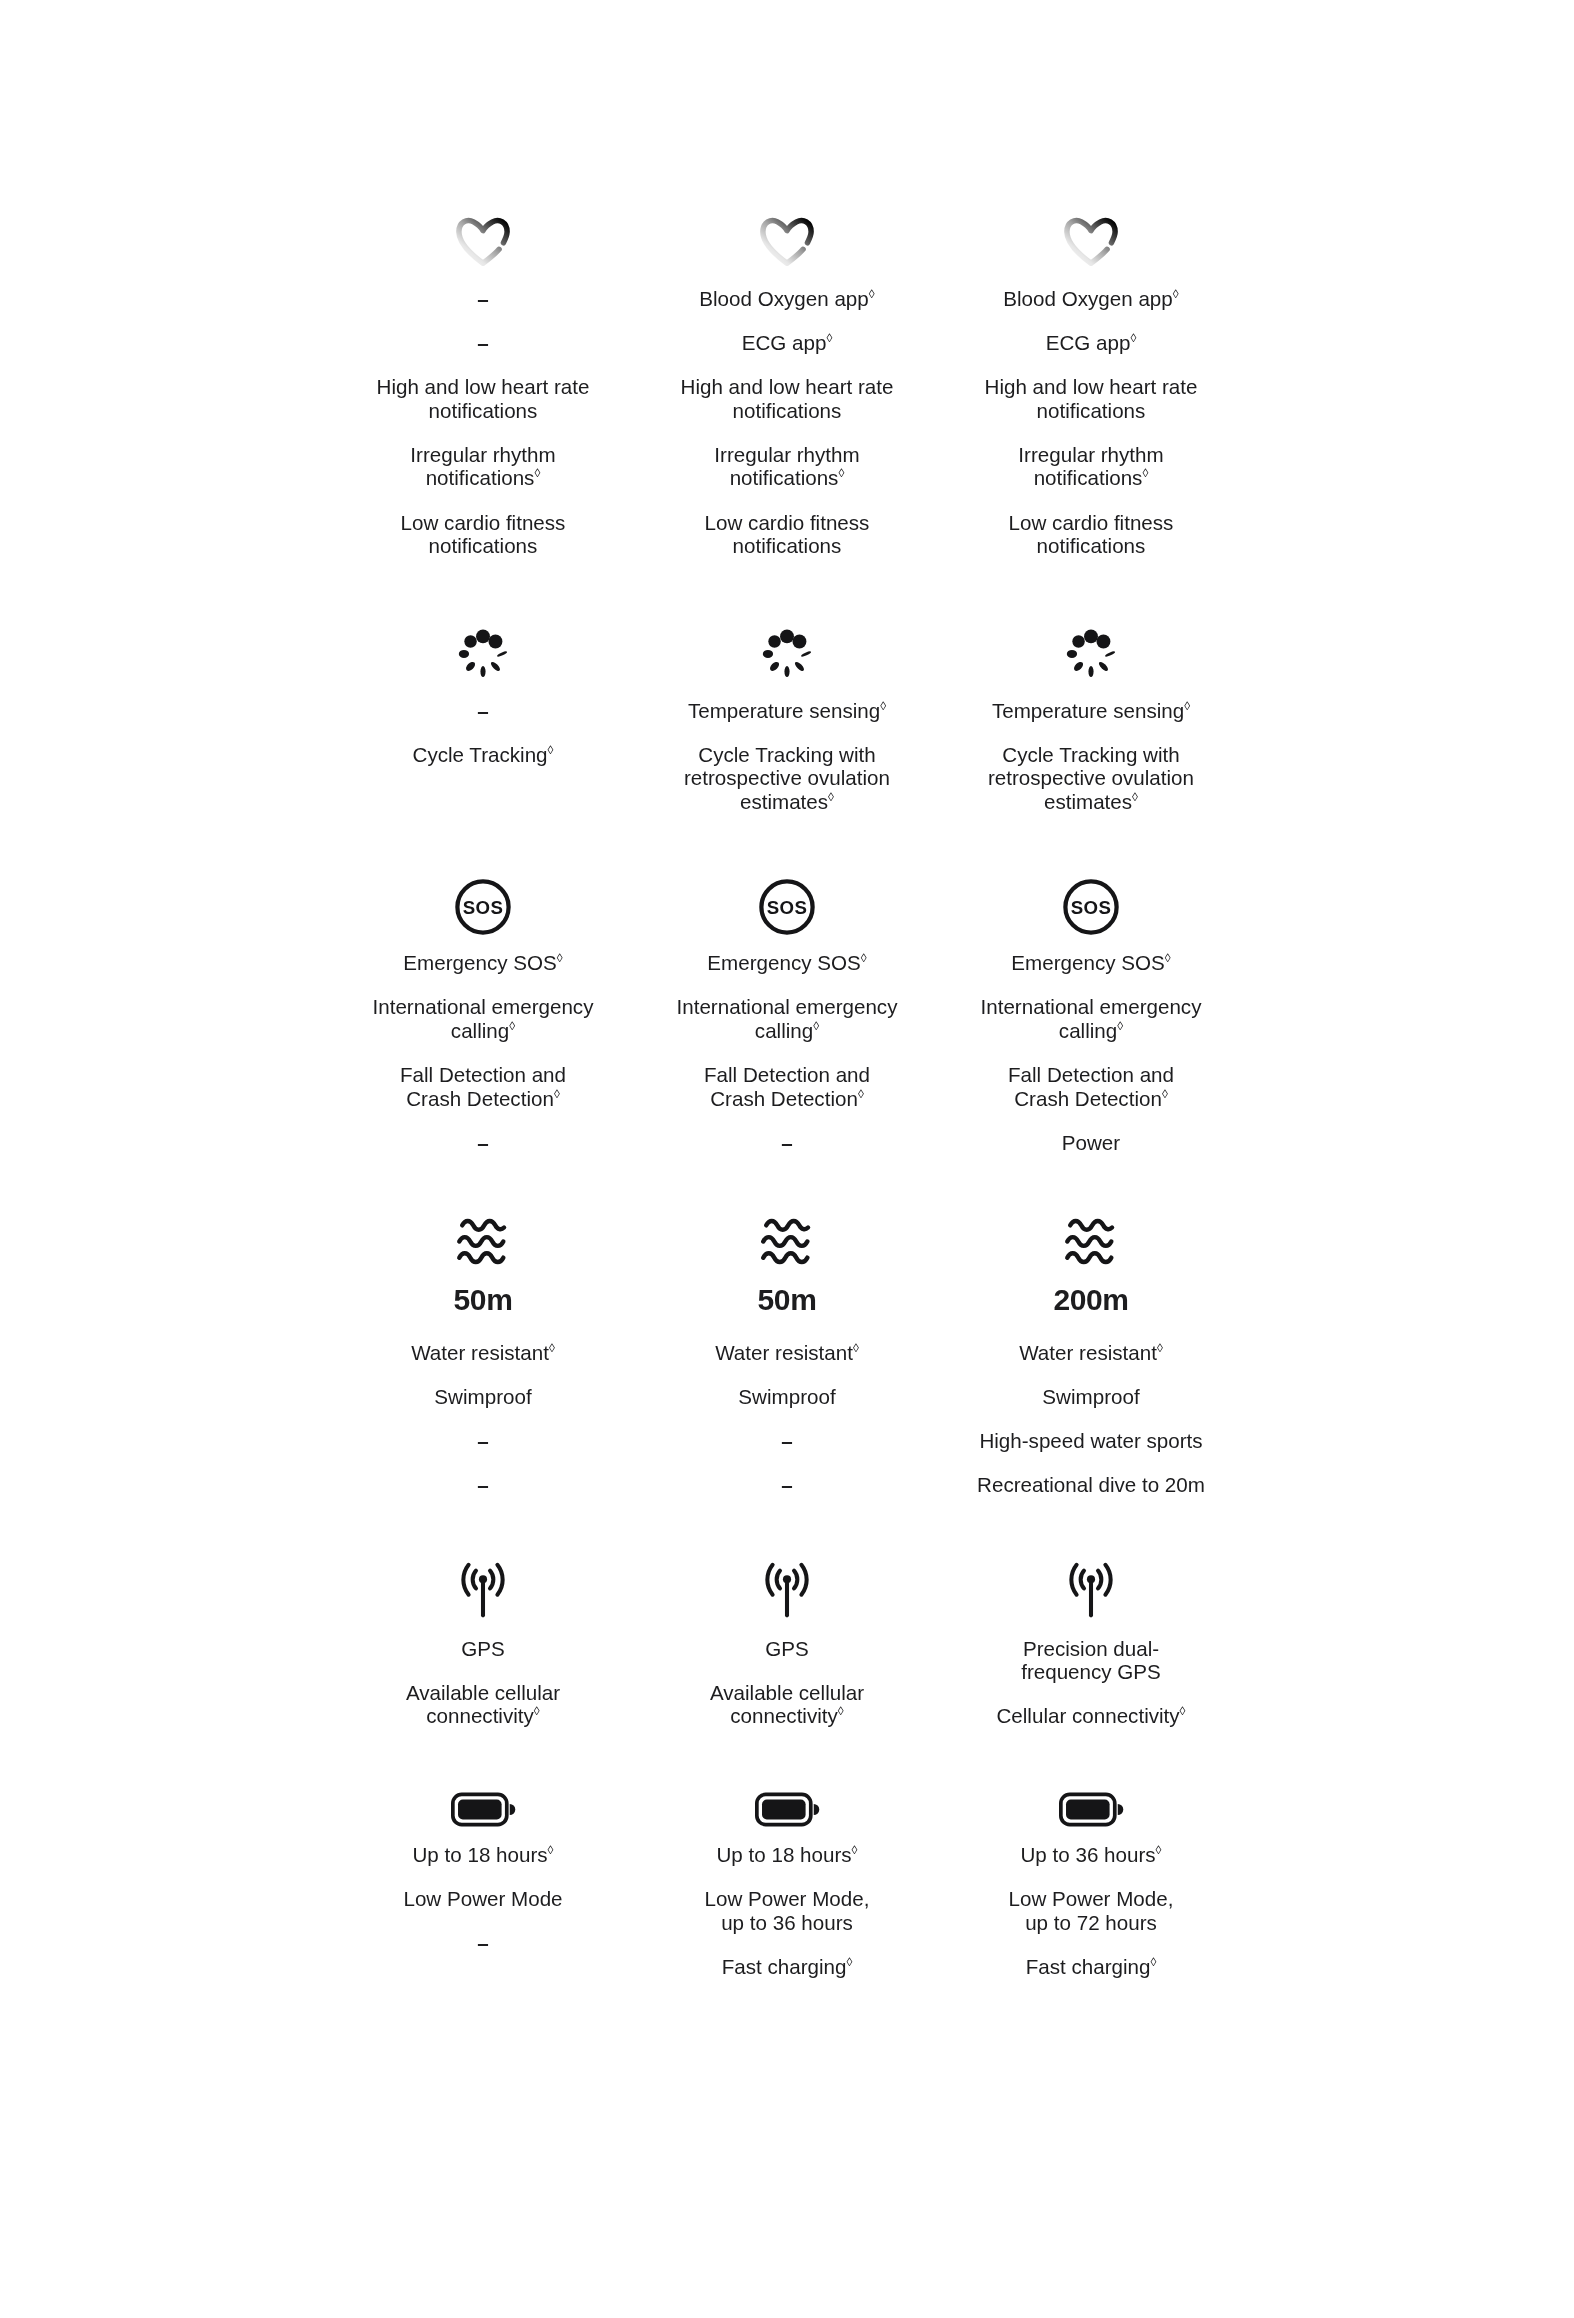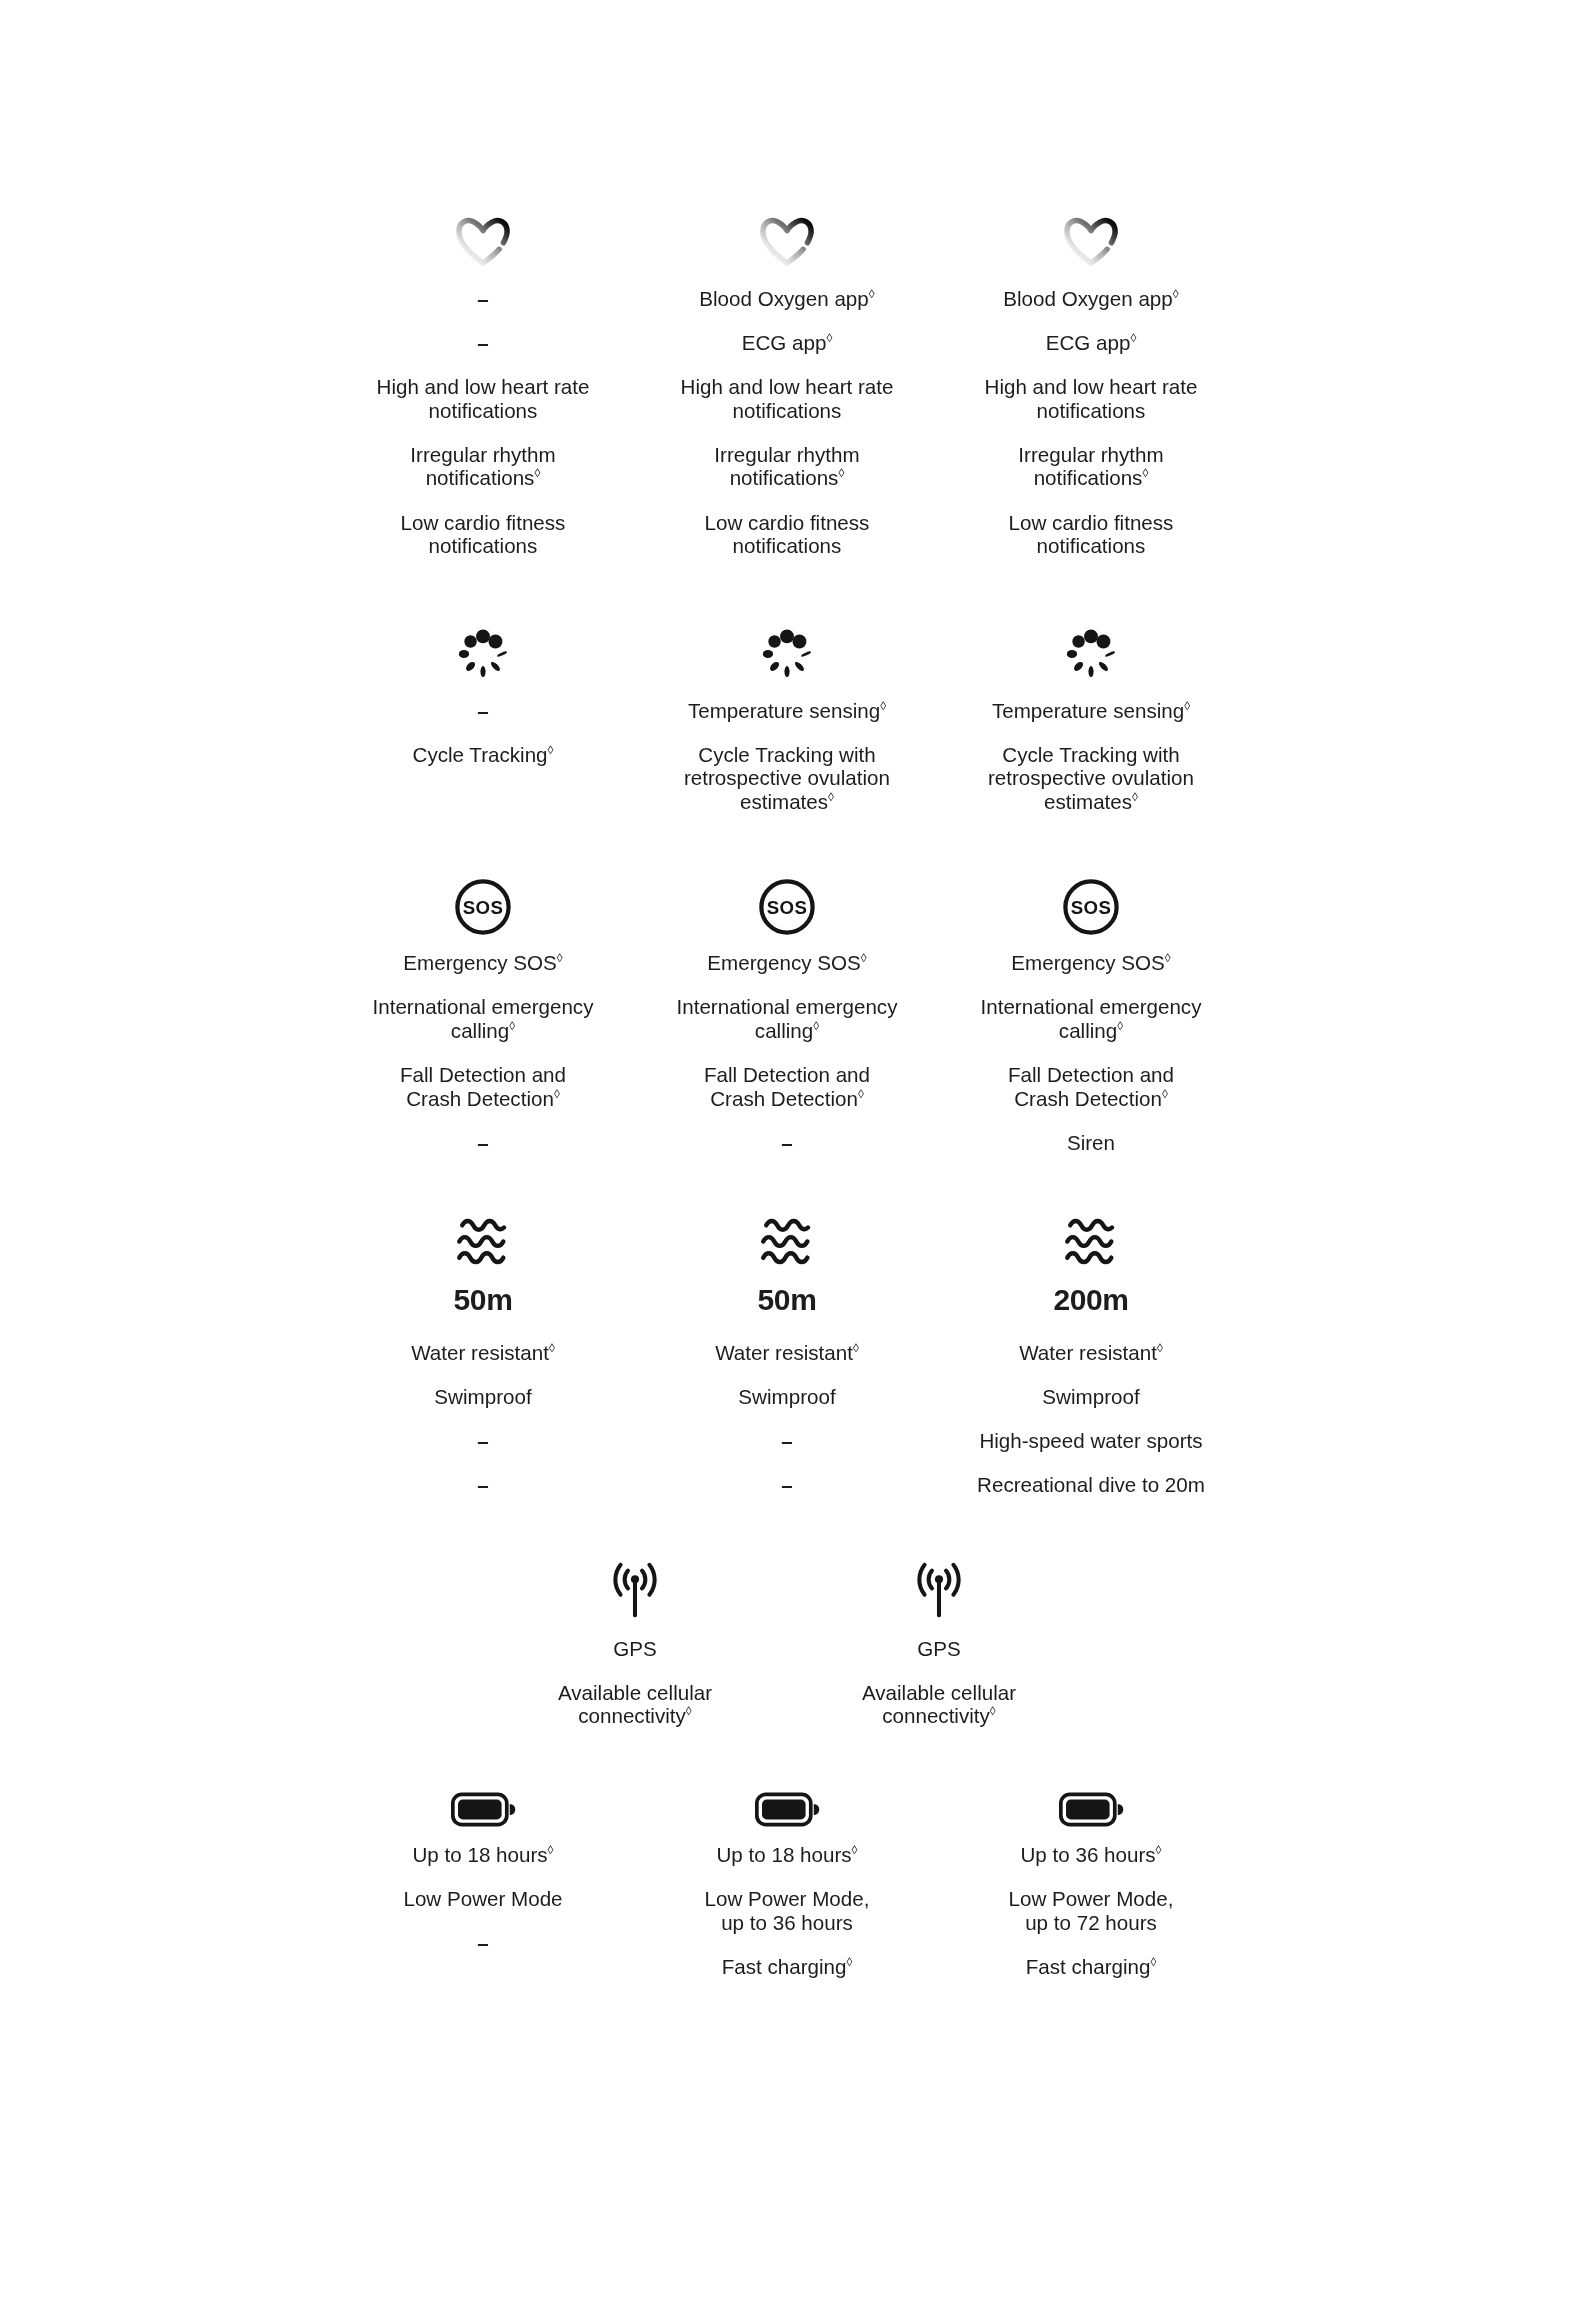--- a/index.html
+++ b/index.html
@@ -186,21 +186,21 @@
           <svg width="60" height="60" viewBox="0 0 82 82" fill="none">
             <circle cx="41" cy="41" r="35" stroke="#151517" stroke-width="5.8"></circle>
             <text x="41" y="50.5" text-anchor="middle" fill="#151517" font-size="25.5" font-weight="700" letter-spacing="0.5" font-family="Liberation Sans, DejaVu Sans, sans-serif">SOS</text>
           </svg>
         </div>
         <div class="item">Emergency SOS<sup>◊</sup></div>
         <div class="item">International emergency
 calling<sup>◊</sup></div>
         <div class="item">Fall Detection and
 Crash Detection<sup>◊</sup></div>
-        <div class="item">Siren</div>
+        <div class="item">Power</div>
       </div>
     </section>
     <section class="section">
       <div class="cell">
         <div class="icon">
           <svg width="55" height="47" viewBox="0 0 74 64" fill="none" stroke="#151517" stroke-width="6" stroke-linecap="round">
             <path d="M8 10 c4 -8 11 -8 15 0 c4 8 11 8 15 0 c4 -8 11 -8 15 0 c3 6 8 7 12 3"></path>
             <path d="M4 32 c4 -8 11 -8 15 0 c4 8 11 8 15 0 c4 -8 11 -8 15 0 c4 8 11 8 15 0"></path>
             <path d="M4 54 c4 -8 11 -8 15 0 c4 8 11 8 15 0 c4 -8 11 -8 15 0 c4 8 11 8 15 0"></path>
           </svg>
@@ -264,20 +264,35 @@
             <path d="M32.5 14.5 C26.5 21 26.5 32 32.5 38.5"></path>
             <path d="M51.5 14.5 C57.5 21 57.5 32 51.5 38.5"></path>
             <path d="M22.5 6.5 C13 18.5 13 35 22.5 47"></path>
             <path d="M61.5 6.5 C71 18.5 71 35 61.5 47"></path>
           </svg>
         </div>
         <div class="item">GPS</div>
         <div class="item">Available cellular
 connectivity<sup>◊</sup></div>
       </div>
+      <div class="cell">
+        <div class="icon">
+          <svg width="62" height="62" viewBox="0 0 84 84" fill="none" stroke="#151517" stroke-width="5.5" stroke-linecap="round">
+            <circle cx="42" cy="26" r="5.5" fill="#151517" stroke="none"></circle>
+            <path d="M42 32 V 75"></path>
+            <path d="M32.5 14.5 C26.5 21 26.5 32 32.5 38.5"></path>
+            <path d="M51.5 14.5 C57.5 21 57.5 32 51.5 38.5"></path>
+            <path d="M22.5 6.5 C13 18.5 13 35 22.5 47"></path>
+            <path d="M61.5 6.5 C71 18.5 71 35 61.5 47"></path>
+          </svg>
+        </div>
+        <div class="item">Precision dual-
+frequency GPS</div>
+        <div class="item">Cellular connectivity<sup>◊</sup></div>
+      </div>
     </section>
     <section class="section">
       <div class="cell">
         <div class="icon">
           <svg width="65" height="37" viewBox="0 0 88 50" fill="none">
             <rect x="2.5" y="4.5" width="73" height="41" rx="12" stroke="#151517" stroke-width="5"></rect>
             <rect x="9.5" y="11.5" width="59" height="27" rx="6.5" fill="#151517"></rect>
             <path d="M79.5 17.5 a7 7 0 0 1 0 15 Z" fill="#151517"></path>
           </svg>
         </div>

